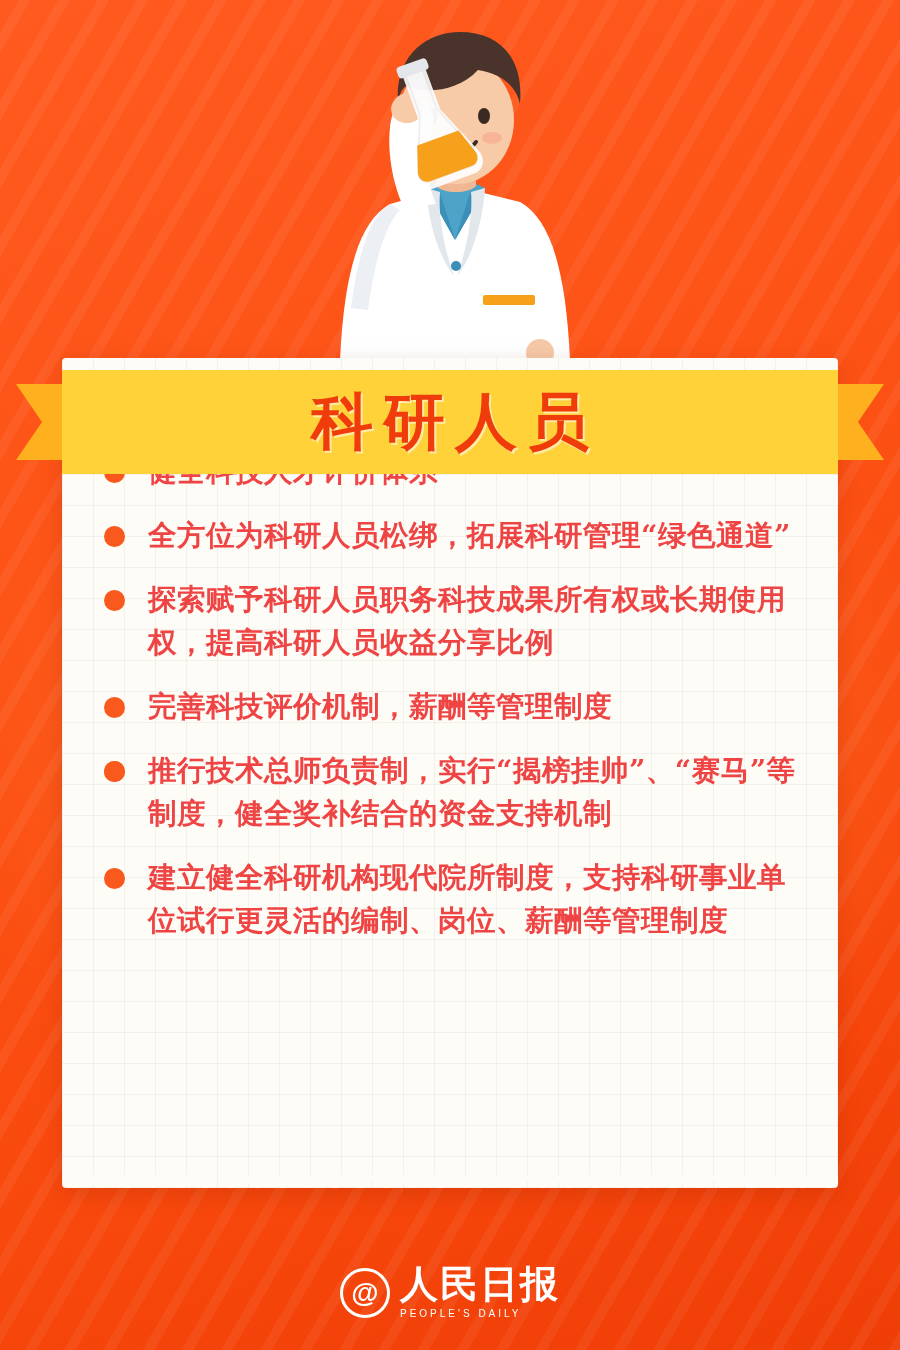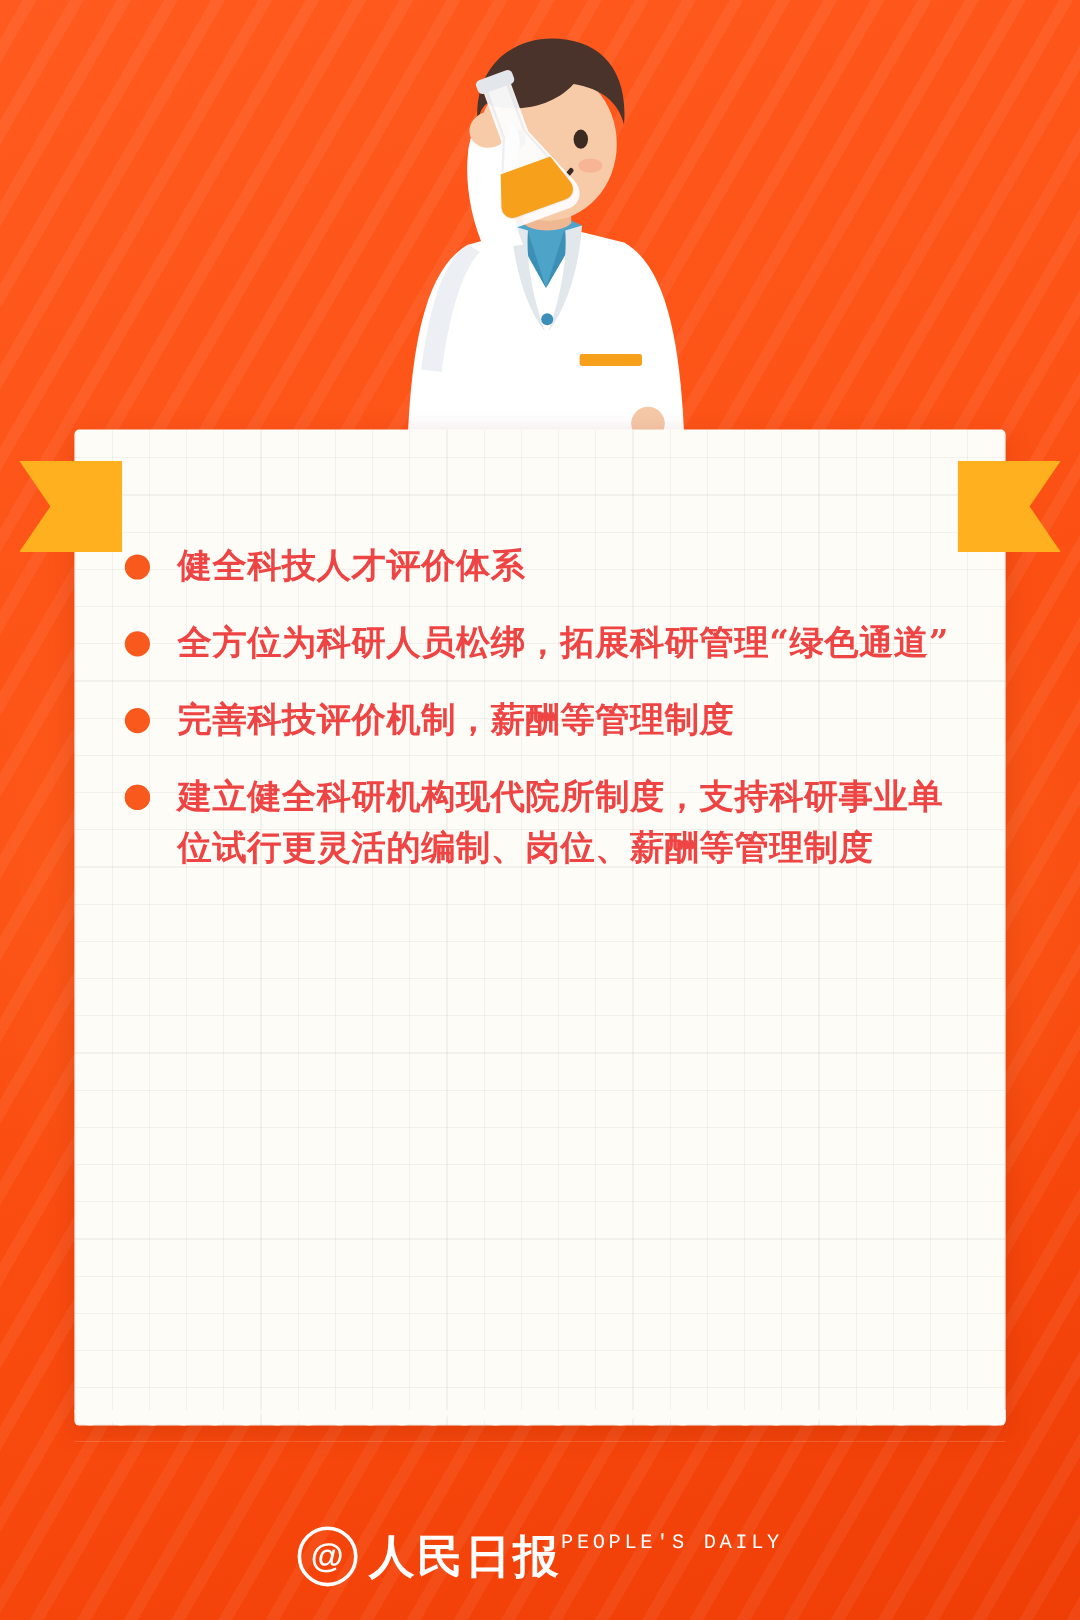--- a/index.html
+++ b/index.html
@@ -192,34 +192,34 @@
     font-size: 28px;
     font-weight: bold;
     display: flex;
     align-items: center;
     justify-content: center;
     font-family: "Liberation Sans", sans-serif;
     line-height: 1;
   }
   .footer .brand {
     display: flex;
-    flex-direction: row;
+    flex-direction: column;
     align-items: flex-start;
     color: #ffffff;
   }
   .footer .brand .cn {
     font-family: "DejaVu Serif", "Liberation Serif", serif;
     font-size: 38px;
     font-weight: 700;
     letter-spacing: 2px;
     line-height: 40px;
   }
   .footer .brand .en {
-    font-family: Liberation Mono, monospace;
-    font-size: 17px;
+    font-family: Liberation Sans, sans-serif;
+    font-size: 10px;
     letter-spacing: 3px;
     line-height: 16px;
     margin-top: 2px;
   }
 </style>
 </head>
 <body>
 
 <div class="poster">
   <div class="stripes"></div>
@@ -286,36 +286,47 @@
         <li>
           <span class="dot"></span>
           <span>健全科技人才评价体系</span>
         </li>
         <li>
           <span class="dot"></span>
           <span>全方位为科研人员松绑，拓展科研管理“绿色通道”</span>
         </li>
         <li>
           <span class="dot"></span>
+          <span>探索赋予科研人员职务科技成果所有权或长期使用权，提高科研人员收益分享比例</span>
+        </li>
+        <li>
+          <span class="dot"></span>
           <span>完善科技评价机制，薪酬等管理制度</span>
         </li>
         <li>
           <span class="dot"></span>
+        </li>
+        <li>
+          <span class="dot"></span>
+          <span>推行技术总师负责制，实行“揭榜挂帅”、“赛马”等制度，健全奖补结合的资金支持机制</span>
         </li>
         <li>
           <span class="dot"></span>
           <span>建立健全科研机构现代院所制度，支持科研事业单位试行更灵活的编制、岗位、薪酬等管理制度</span>
         </li>
       </ul>
       <div class="torn"></div>
     </div>
 
     <div class="banner">
       <div class="ribbon-left"></div>
       <div class="ribbon-right"></div>
+      <div class="ribbon-main">
+        <div class="title">科研人员</div>
+      </div>
     </div>
   </div>
 
   <div class="footer">
     <div class="at">@</div>
     <div class="brand">
       <div class="cn">人民日报</div>
       <div class="en">PEOPLE'S DAILY</div>
     </div>
   </div>

